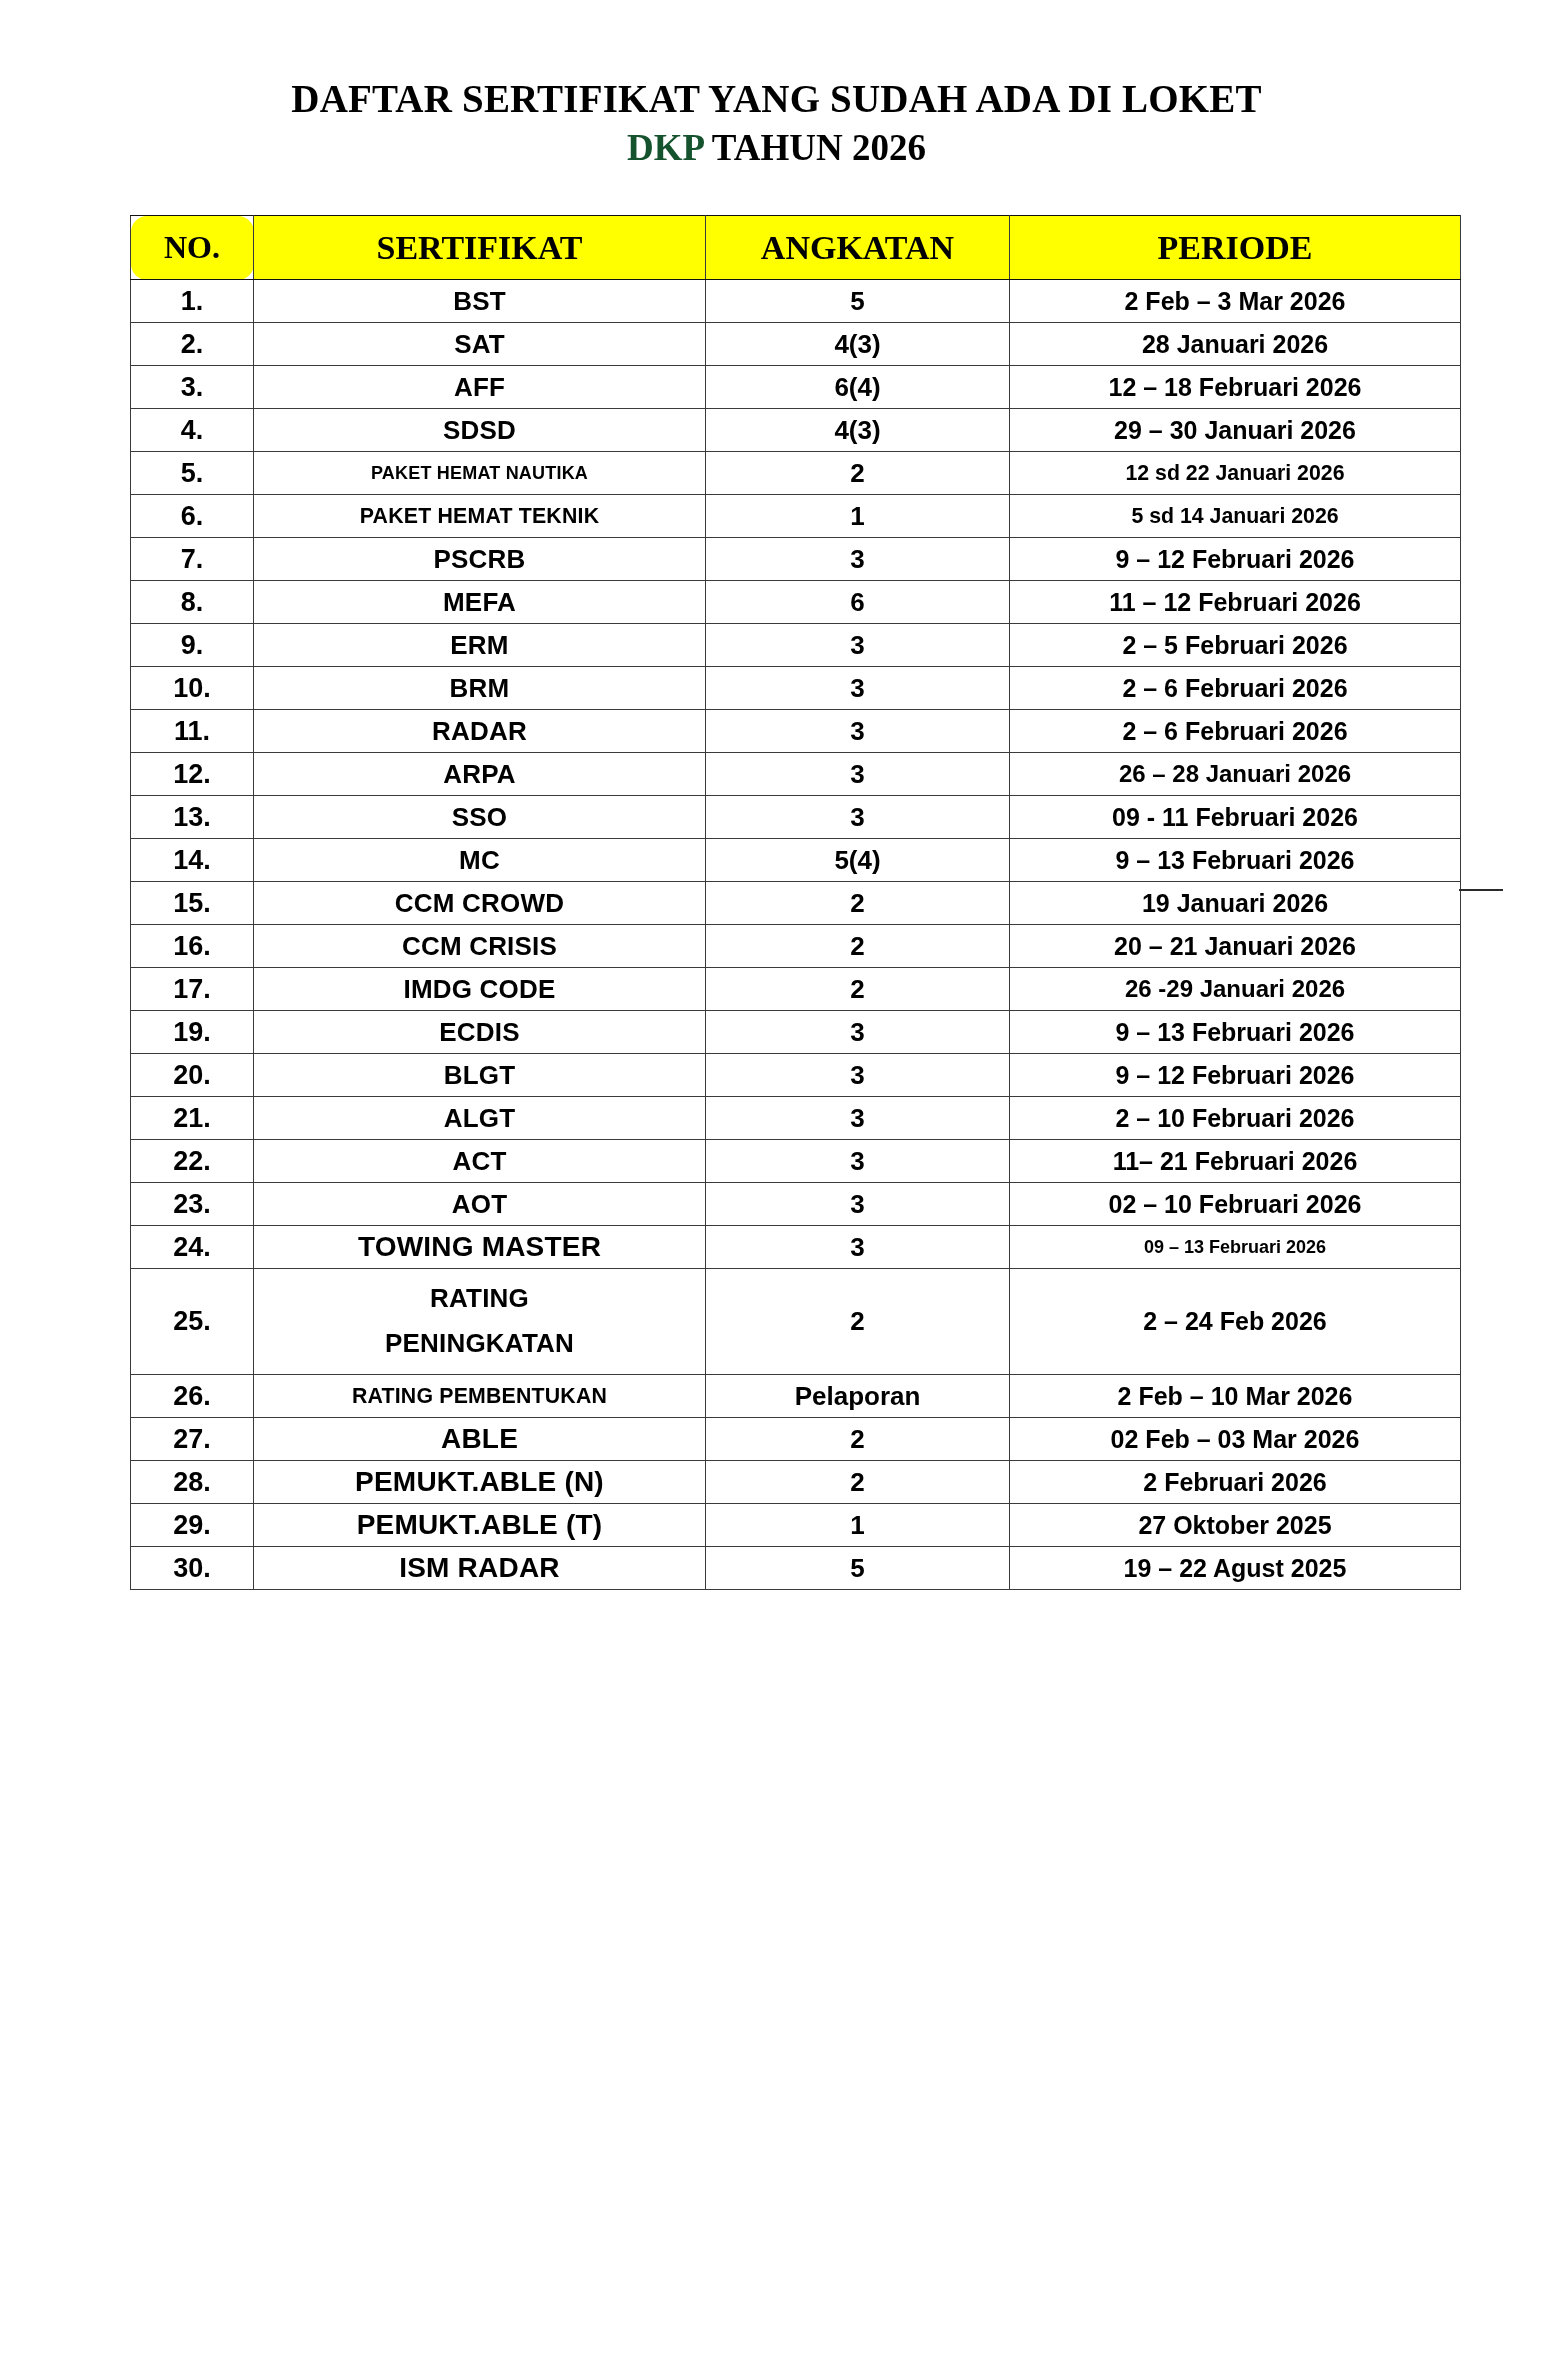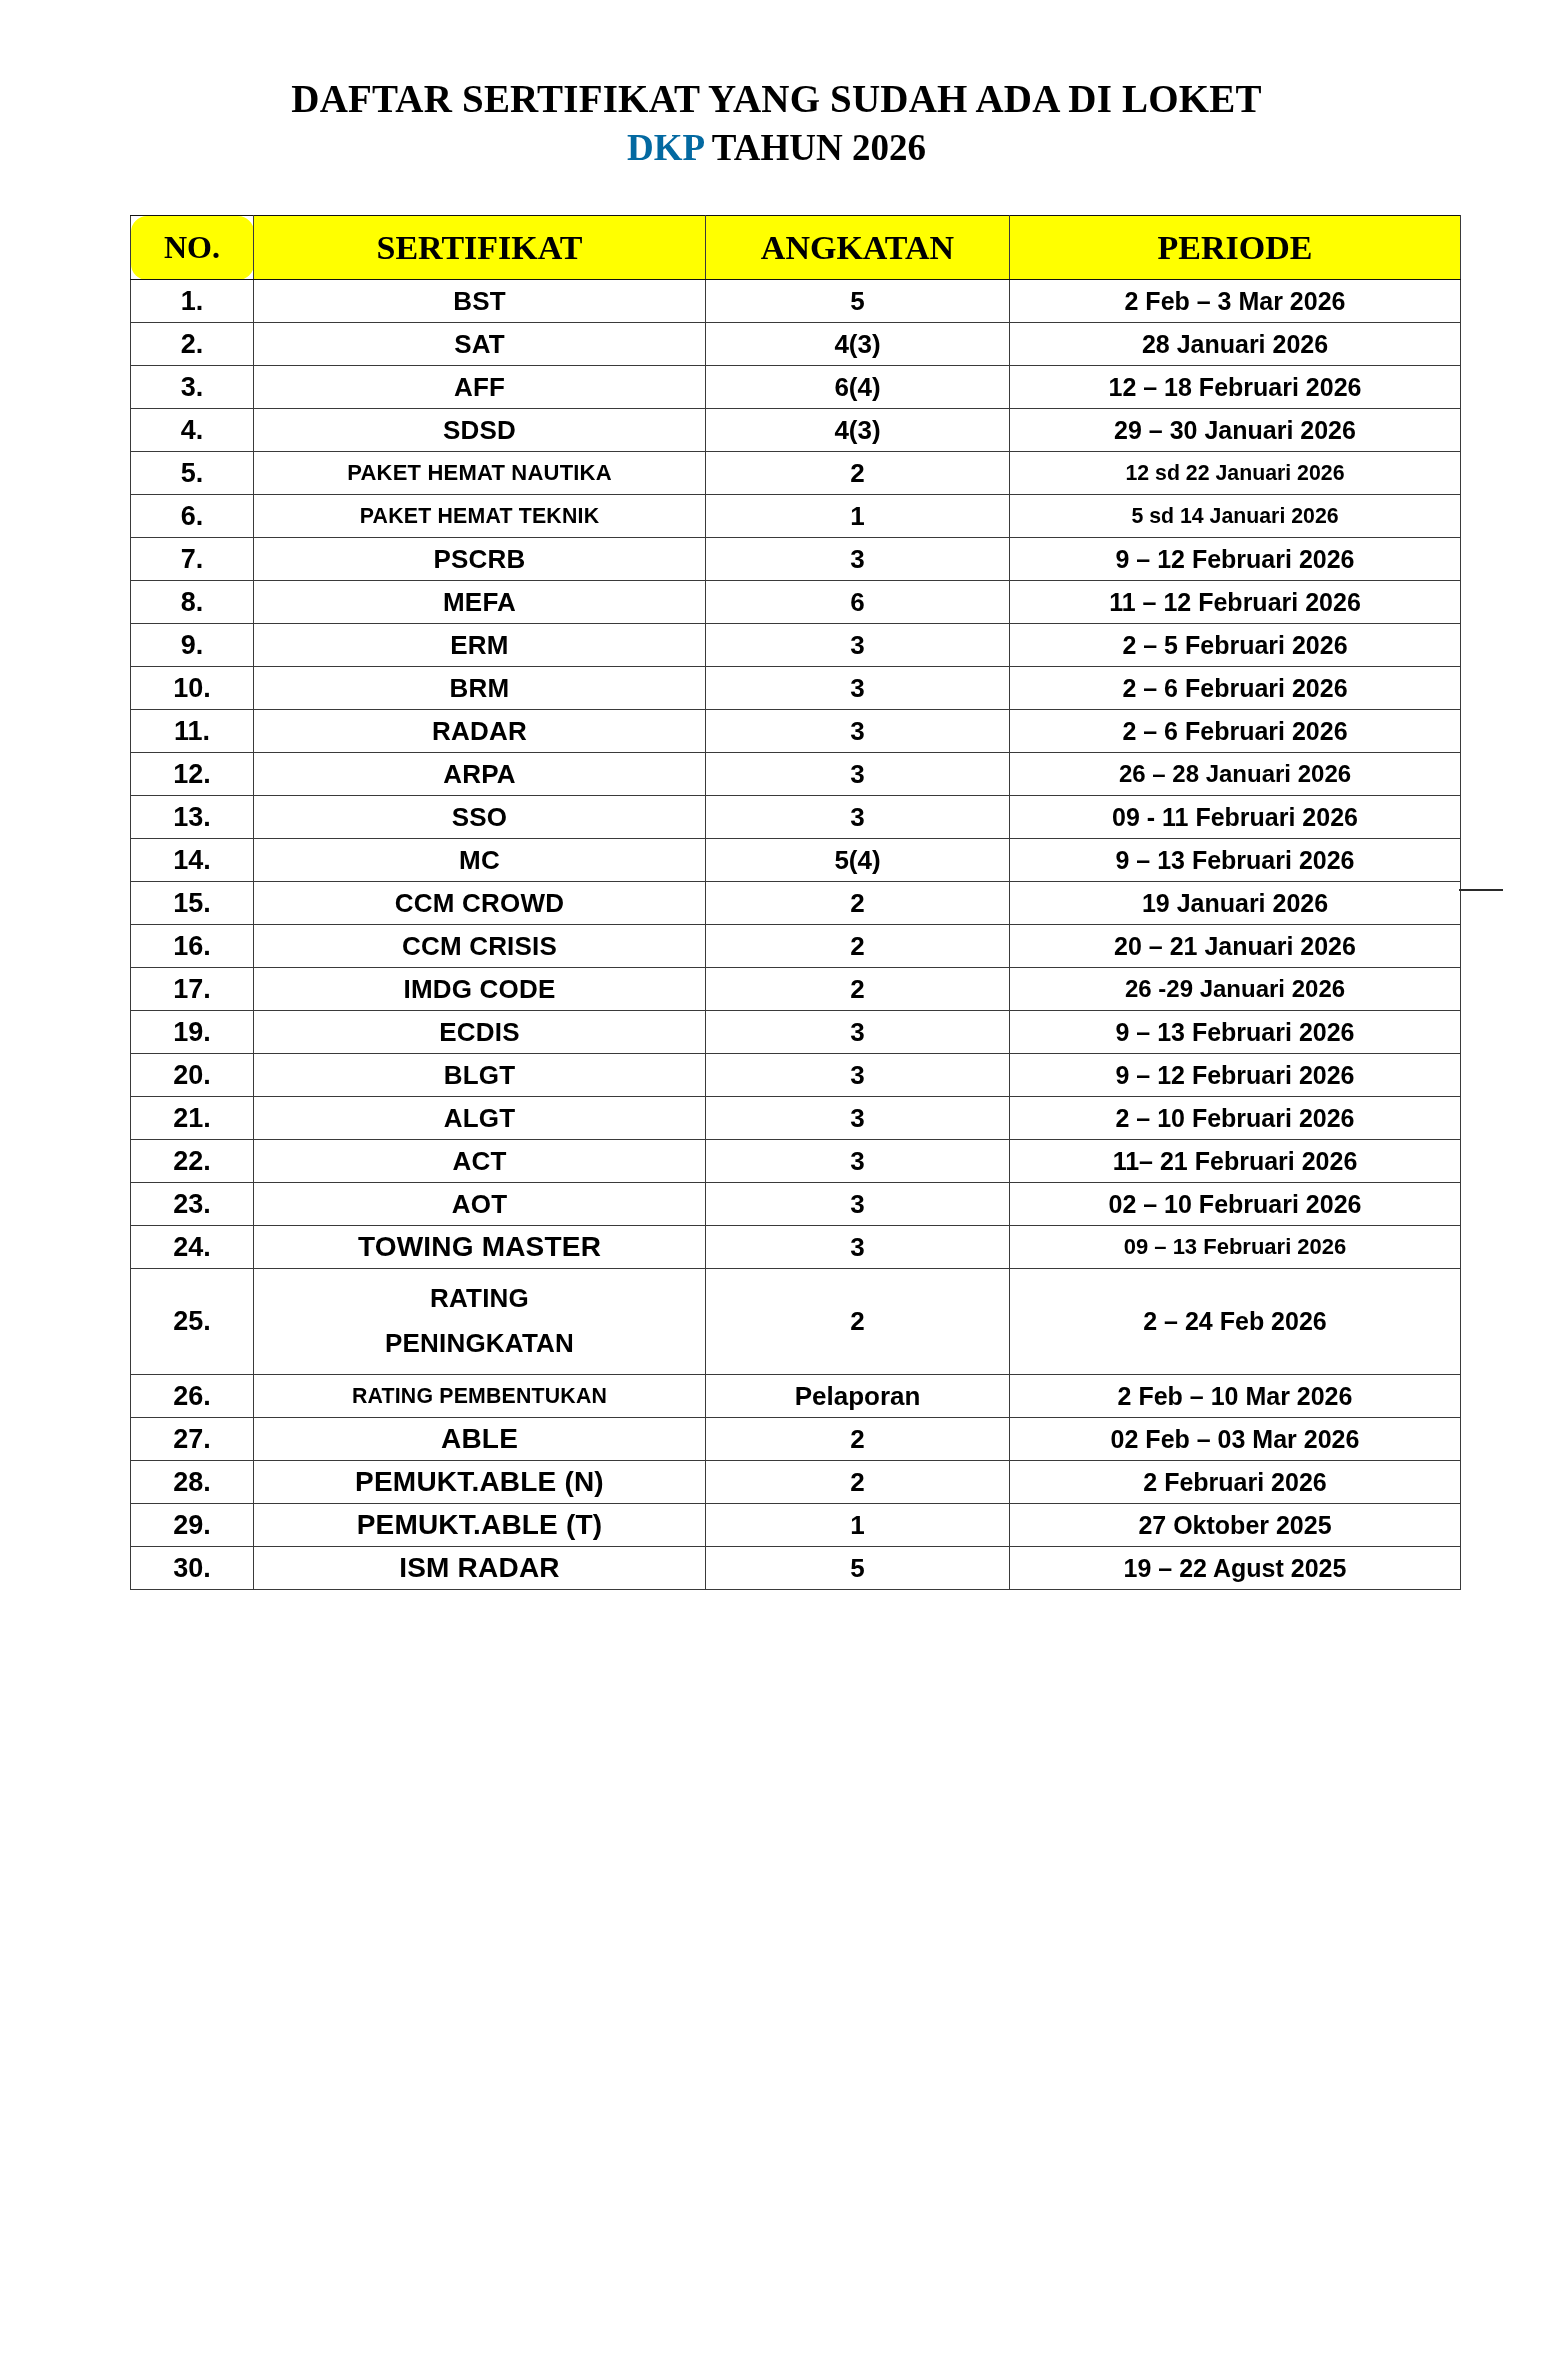--- a/index.html
+++ b/index.html
@@ -42,21 +42,21 @@
   .doc-subtitle {
     font-family: "Liberation Serif", serif;
     font-weight: bold;
     font-size: 37px;
     line-height: 45px;
     color: #000000;
     margin-top: 2.8px;
     white-space: nowrap;
   }
   .doc-subtitle .accent {
-    color: #0369a1;
+    color: #14532d;
   }
 
   
   .cert-table {
     position: absolute;
     left: 130px;
     top: 215px;
     width: 1330px;
     border-collapse: collapse;
     table-layout: fixed;
@@ -97,21 +97,21 @@
     line-height: 32px;
     padding: 2.8px 3.7px;
   }
   .c-num   { font-size: 27px; text-align: center; }
   .c-name  { font-size: 26px; letter-spacing: 0.2px; }
   .c-bat   { font-size: 26px; }
   .c-per   { font-size: 25px; }
 
   
   .sz-sm  { font-size: 21.3px; }
-  .sz-sm2 { font-size: 22px; }
+  .sz-sm2 { font-size: 18px; }
   .sz-md  { font-size: 24px; }
   .sz-lg  { font-size: 28px; }
 
   .c-name.two-line {
     line-height: 45px;
     padding: 7.4px 3.7px;
   }
   .c-name.two-line .ln { display: block; }
 
   .row-tall { height: 80px; }

